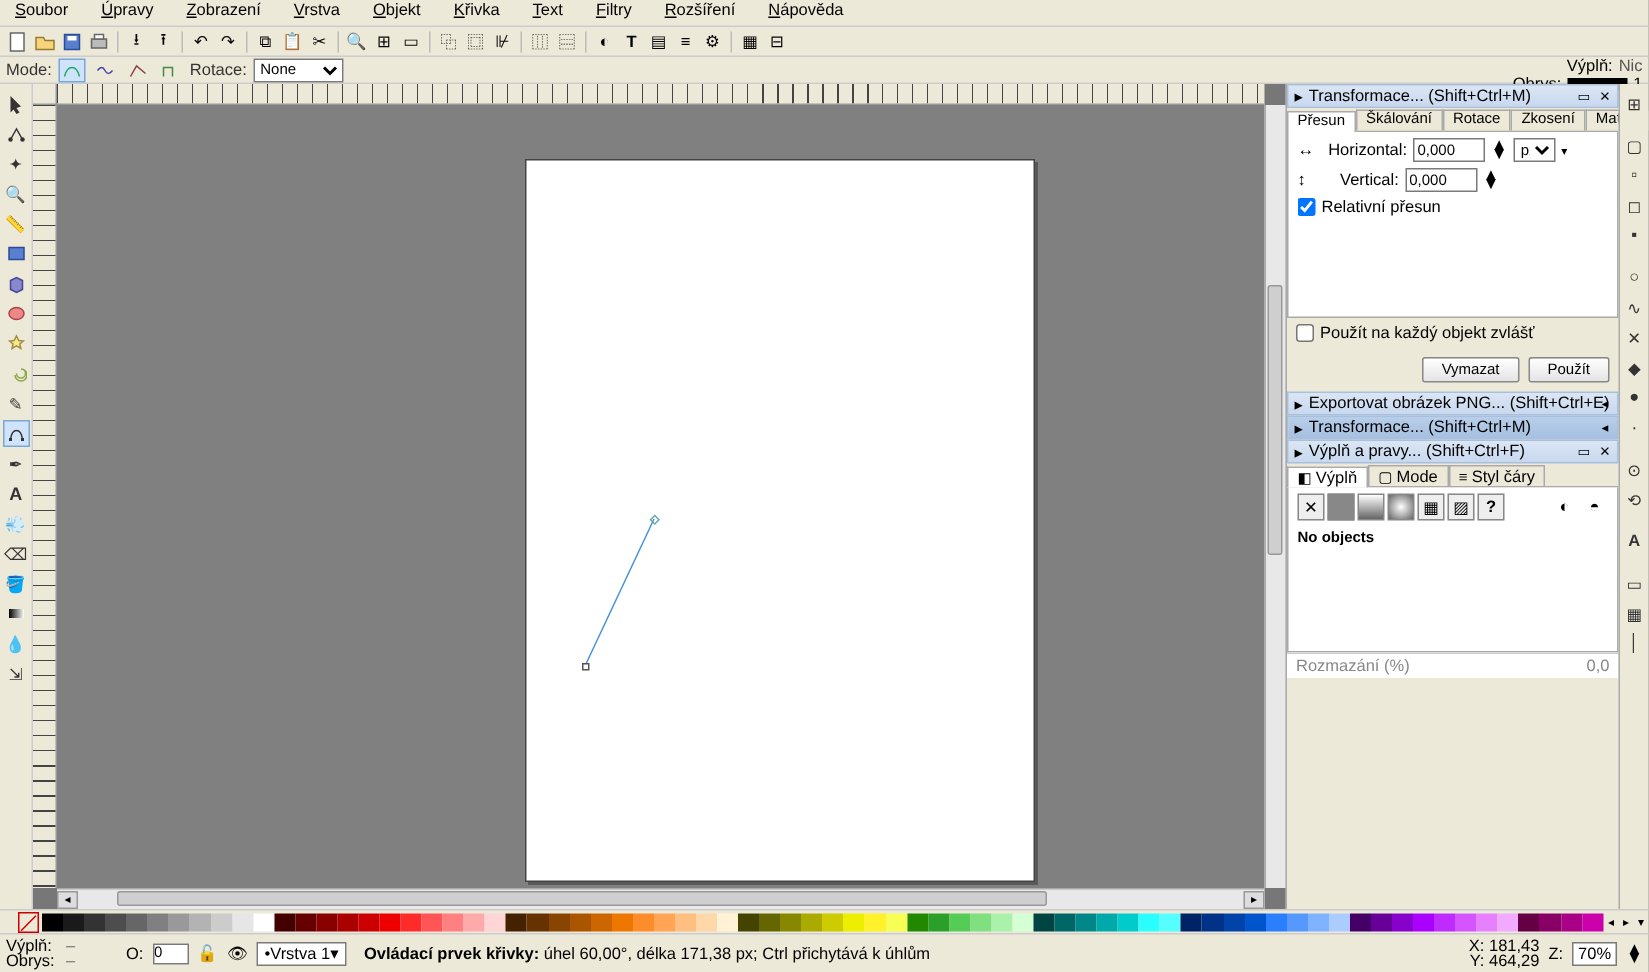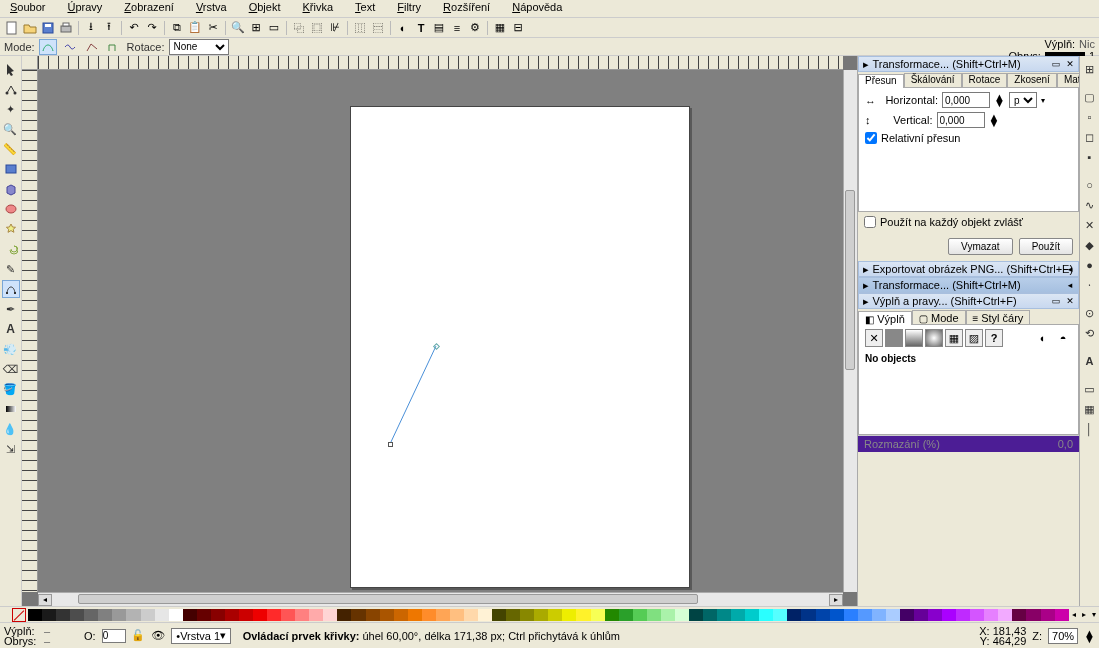--- a/index.html
+++ b/index.html
@@ -66,21 +66,21 @@
 .btn { padding: 2px 12px; border: 1px solid #888; background: linear-gradient(#fff,#e4e4e4); font-size:10px; cursor:pointer; border-radius:2px; }
 
 .fill-panel .tabs2 { display:flex; height:16px; border-bottom:1px solid #aaa; }
 .fill-panel .tb2 { padding:1px 6px; border:1px solid #aaa; border-bottom:none; background:#ece9d8; font-size:10px; margin-top:1px; cursor:pointer; }
 .fill-panel .tb2.active { background:#fff; position:relative; top:1px; }
 .fill-body { background:#fff; border:1px solid #aaa; border-top:none; padding:4px 6px; min-height:110px; }
 .fill-btns { display:flex; gap:2px; align-items:center; margin-bottom:6px; }
 .fbtn { width:18px; height:18px; border:1px solid #888; background:#eee; display:flex; align-items:center; justify-content:center; cursor:pointer; font-size:11px; }
 .noobj { font-weight:bold; font-size:10px; }
 
-.blurrow { display:flex; align-items:center; justify-content:space-between; background:#4c1d95; padding:2px 6px; border-top:1px solid #ccc; color:#888; font-size:10px; }
+.blurrow { display:flex; align-items:center; justify-content:space-between; background:#ffffff; padding:2px 6px; border-top:1px solid #ccc; color:#888; font-size:10px; }
 .oprow { display:flex; align-items:center; justify-content:space-between; background:#e2dfd0; padding:2px 6px; font-size:10px; }
 .oprow input { width:40px; text-align:right; font-size:10px; border:1px solid #7a7a7a; }
 
 .palette { position:absolute; left:0; right:0; bottom:26px; height:16px; display:flex; align-items:center; background:#ece9d8; border-top:1px solid #ccc; padding-left:12px; }
 .palette .pchip { height:12px; flex:1; }
 .palette .nav { width:10px; height:12px; font-size:8px; display:flex; align-items:center; justify-content:center; cursor:pointer; }
 .palette .no { width:14px; height:14px; border:1px solid #c00; position:relative; margin-right:2px; }
 .palette .no::after { content:""; position:absolute; left:-1px; right:-1px; top:6px; height:1px; background:#c00; transform:rotate(-45deg); }
 
 .status { position:absolute; left:0; right:0; bottom:0; height:26px; background:#ece9d8; border-top:1px solid #ccc; display:flex; align-items:center; padding:0 4px; gap:6px; font-size:10px; }

